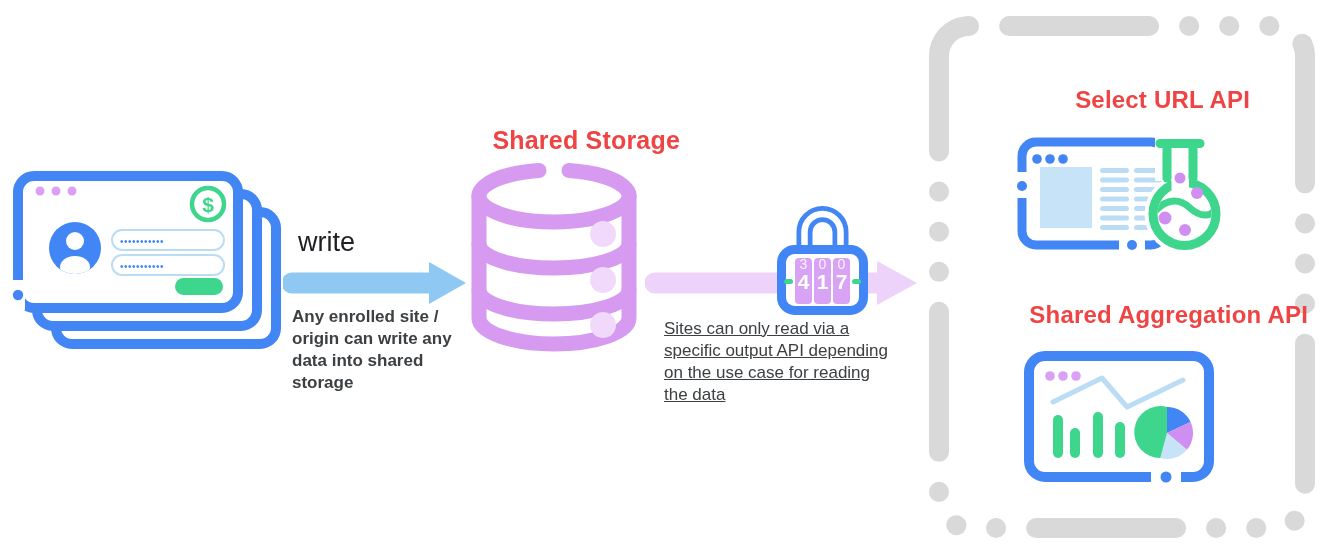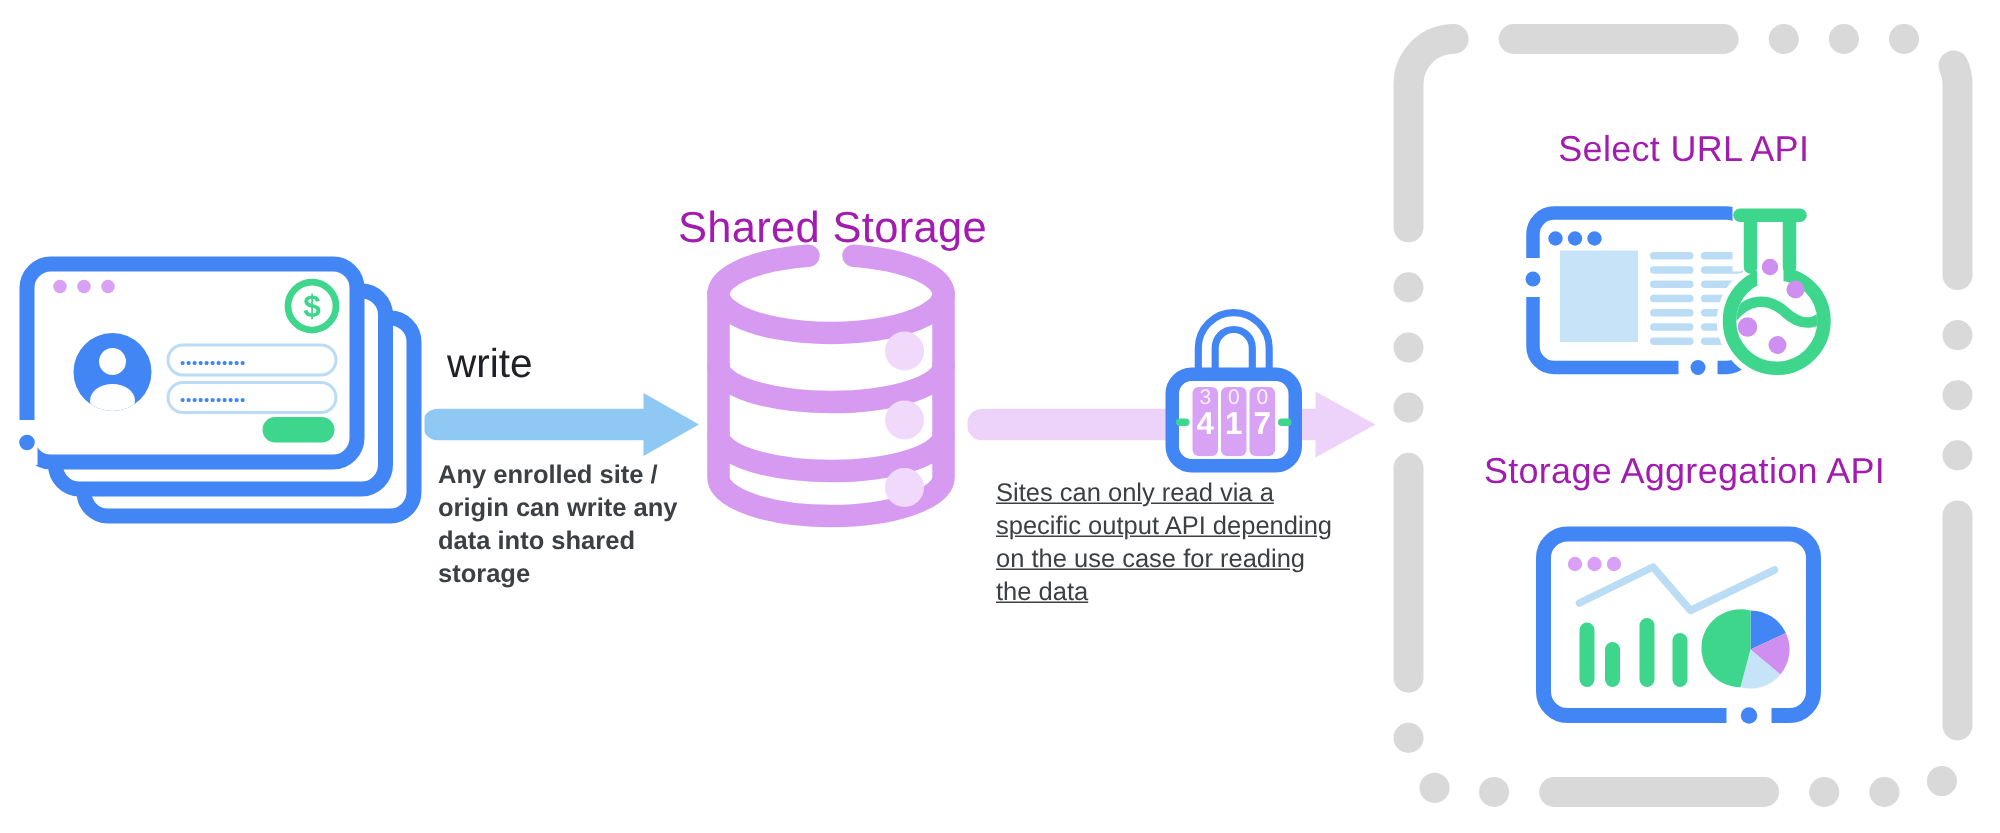--- a/index.html
+++ b/index.html
@@ -2,21 +2,21 @@
 <html><head>
 <meta charset="utf-8">
 <style>
   html,body{margin:0;padding:0;background:#ffffff;}
   .canvas{
     position:relative;width:1333px;height:555px;background:#ffffff;overflow:hidden;
     font-family:"Liberation Sans",sans-serif;
   }
   .abs{position:absolute;}
   .heading{
-    font-weight:normal;color:#a21caf;text-align:center;font-size:24px;letter-spacing:0.2px;
+    font-weight:bold;color:#ef4444;text-align:right;font-size:24px;letter-spacing:0.2px;
   }
   .flow-label{
     font-weight:400;color:#202124;text-align:left;font-size:27px;
   }
   .desc{
     font-size:17px;line-height:22px;color:#3c4043;font-weight:400;
   }
   svg text{font-family:"Liberation Sans",sans-serif;}
 </style>
 </head>
@@ -72,21 +72,21 @@
 
   <div class="abs flow-label" style="left:298px;top:227px;width:160px;">write</div>
 
   <svg class="abs" style="left:283px;top:250px;" width="190" height="66" viewBox="0 0 190 66">
     <line x1="9" y1="33" x2="146" y2="33" stroke="#8FC8F3" stroke-width="21" stroke-linecap="round"></line>
     <polygon points="146,12 183,33 146,54" fill="#8FC8F3"></polygon>
   </svg>
 
   <div class="abs desc" style="left:292px;top:306px;width:172px;font-weight:bold;">Any enrolled site / origin can write any data into shared storage</div>
 
-  <div class="abs heading" style="left:430px;top:136px;width:250px;font-size:29px;">Shared Storage</div>
+  <div class="abs heading" style="left:430px;top:126px;width:250px;font-size:25px;">Shared Storage</div>
 
   <svg class="abs" style="left:468px;top:160px;" width="172" height="198" viewBox="0 0 172 198">
 
     <path d="M11,36 V158 A75,26 0 0 0 161,158 V36" fill="#ffffff" stroke="#D69BF0" stroke-width="15" stroke-linecap="round"></path>
 
     <path d="M11,84 A75,24 0 0 0 161,84" fill="none" stroke="#D69BF0" stroke-width="15" stroke-linecap="round"></path>
     <path d="M11,130 A75,24 0 0 0 161,130" fill="none" stroke="#D69BF0" stroke-width="15" stroke-linecap="round"></path>
 
     <path d="M101,10.5 A75,26 0 1 1 71,10.5" fill="#ffffff" stroke="#D69BF0" stroke-width="15" stroke-linecap="round"></path>
 
@@ -203,21 +203,21 @@
       <path d="M138,84 C150,68 164,68 175,78 S198,88 204,74" fill="none" stroke="#3DD68C" stroke-width="7" stroke-linecap="round" clip-path="url(#bulbclip)"></path>
       <g fill="#CE8FF1">
         <circle cx="165" cy="48" r="5.5"></circle>
           <circle cx="182" cy="63" r="6"></circle>
         <circle cx="150" cy="88" r="6.5"></circle>
           <circle cx="170" cy="100" r="6"></circle>
       </g>
     </g>
   </svg>
 
-  <div class="abs heading" style="left:938px;top:301px;width:370px;">Storage Aggregation API</div>
+  <div class="abs heading" style="left:938px;top:301px;width:370px;">Shared Aggregation API</div>
 
   <svg class="abs" style="left:1023px;top:350px;" width="195" height="135" viewBox="0 0 195 135">
     <g>
       <rect x="6" y="6" width="180" height="121" rx="16" fill="#ffffff" stroke="#4285F4" stroke-width="10"></rect>
 
       <g fill="#D9A0F6">
         <circle cx="27" cy="26" r="4.8"></circle>
           <circle cx="40" cy="26" r="4.8"></circle>
           <circle cx="53" cy="26" r="4.8"></circle>
       </g>

